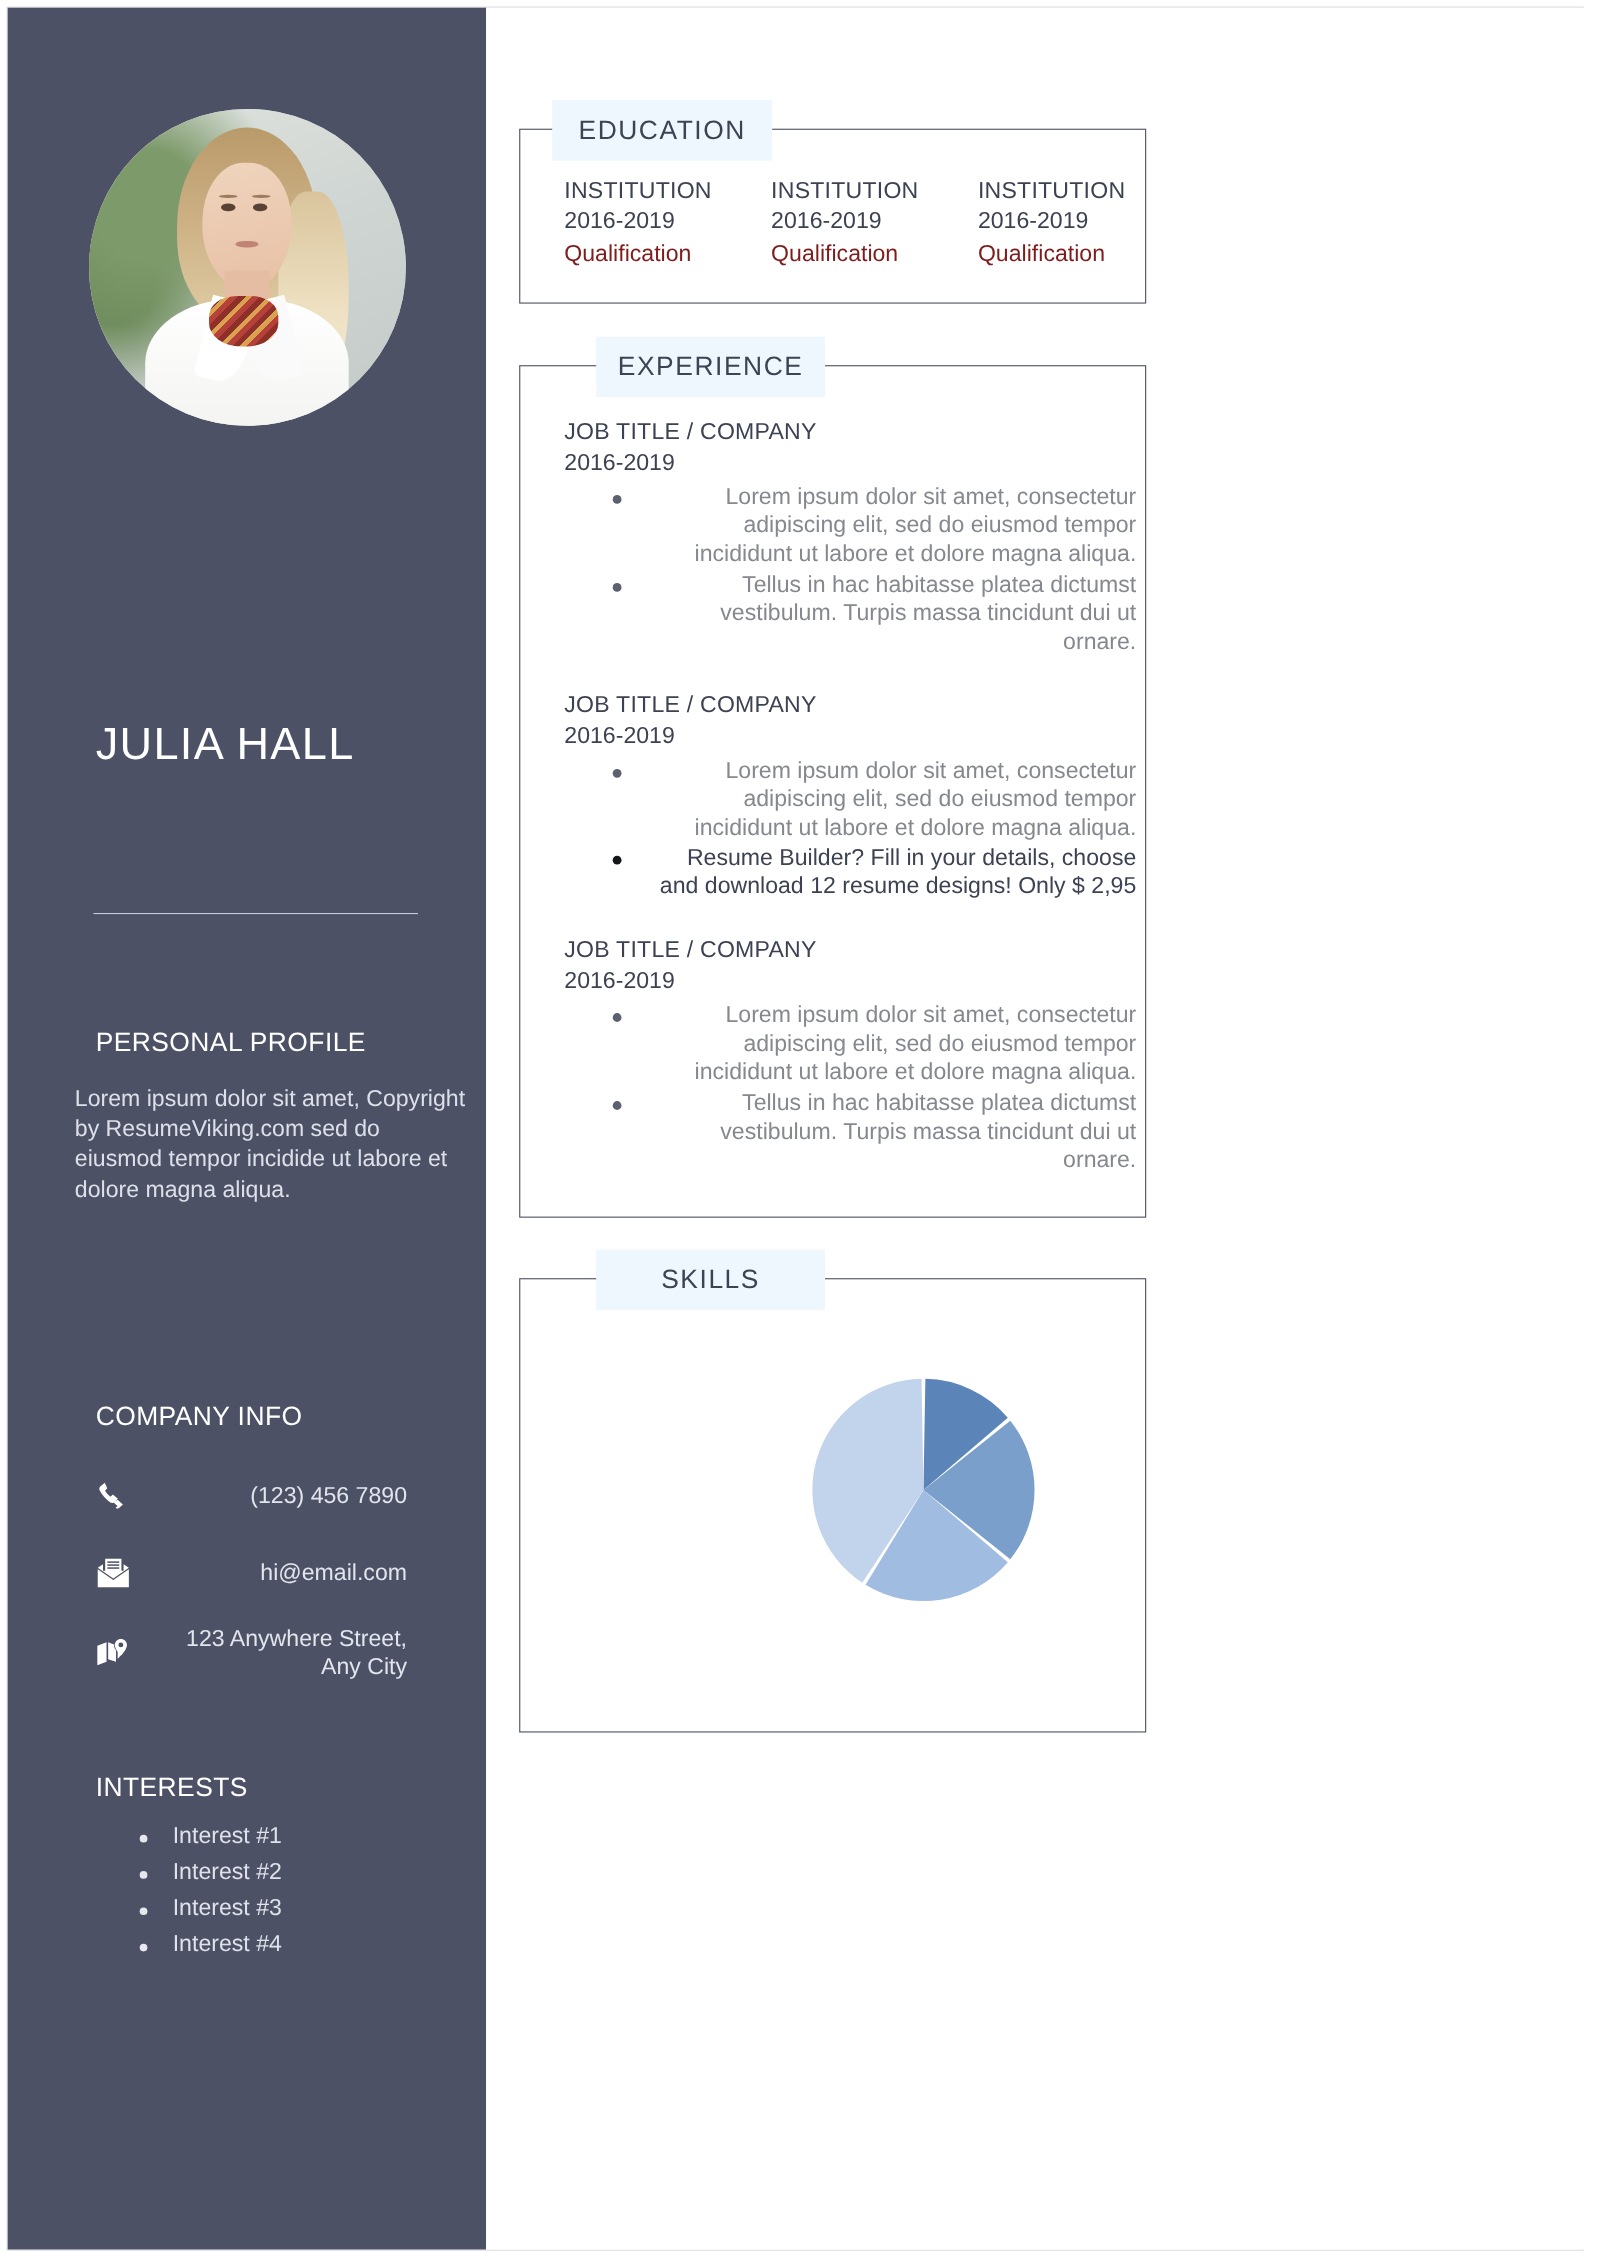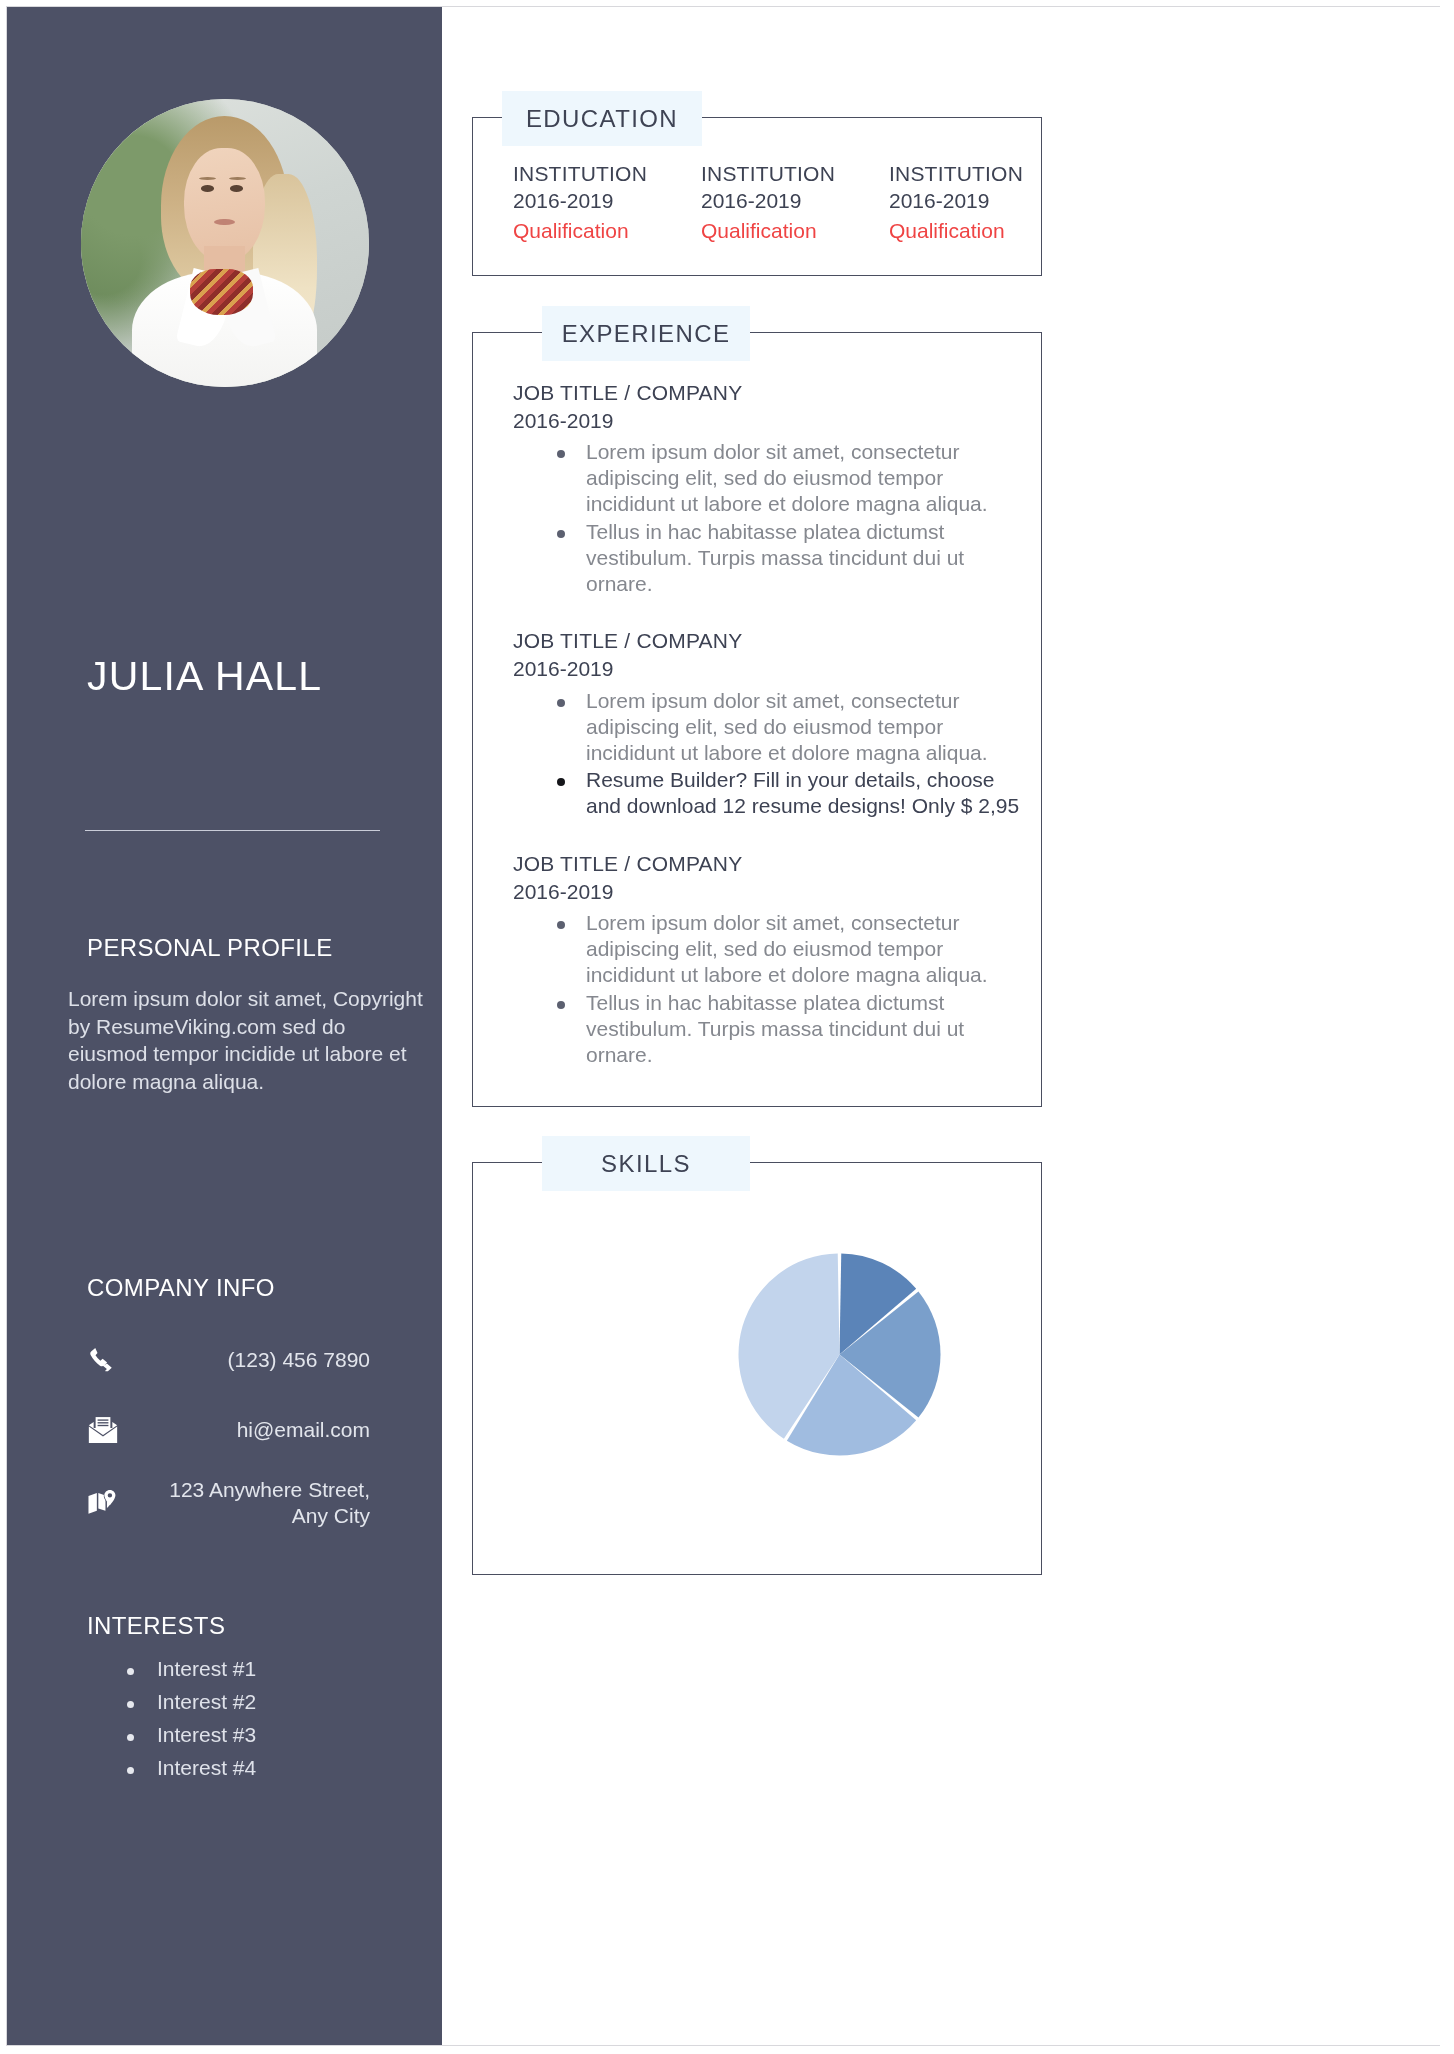--- a/index.html
+++ b/index.html
@@ -271,21 +271,21 @@
     line-height: 1.3;
   }
   .edu-years {
     font-size: 21px;
     color: #3d4253;
     line-height: 1.3;
   }
   .edu-qual {
     font-size: 21px;
     font-weight: 300;
-    color: #ef4444;
+    color: #7f1d1d;
     line-height: 1.3;
     margin-top: 2px;
   }
 
   
   #sec-experience { left: 30px; top: 325px; width: 570px; height: 775px; }
   #sec-experience .sec-title { left: 70px; width: 208px; }
   .jobs {
     position: absolute;
     left: 41px; top: 47px;
@@ -310,20 +310,21 @@
     padding-left: 44px;
   }
   .job-bullets li {
     position: relative;
     font-size: 21px;
     font-weight: 300;
     color: #85888f;
     line-height: 1.23;
     padding-left: 29px;
     margin-bottom: 2px;
+    text-align: right;
   }
   .job-bullets li::before {
     content: "";
     position: absolute;
     left: 0; top: 11px;
     width: 8px; height: 8px;
     border-radius: 50%;
     background: #5c6070;
   }
   .job-bullets li.promo {

